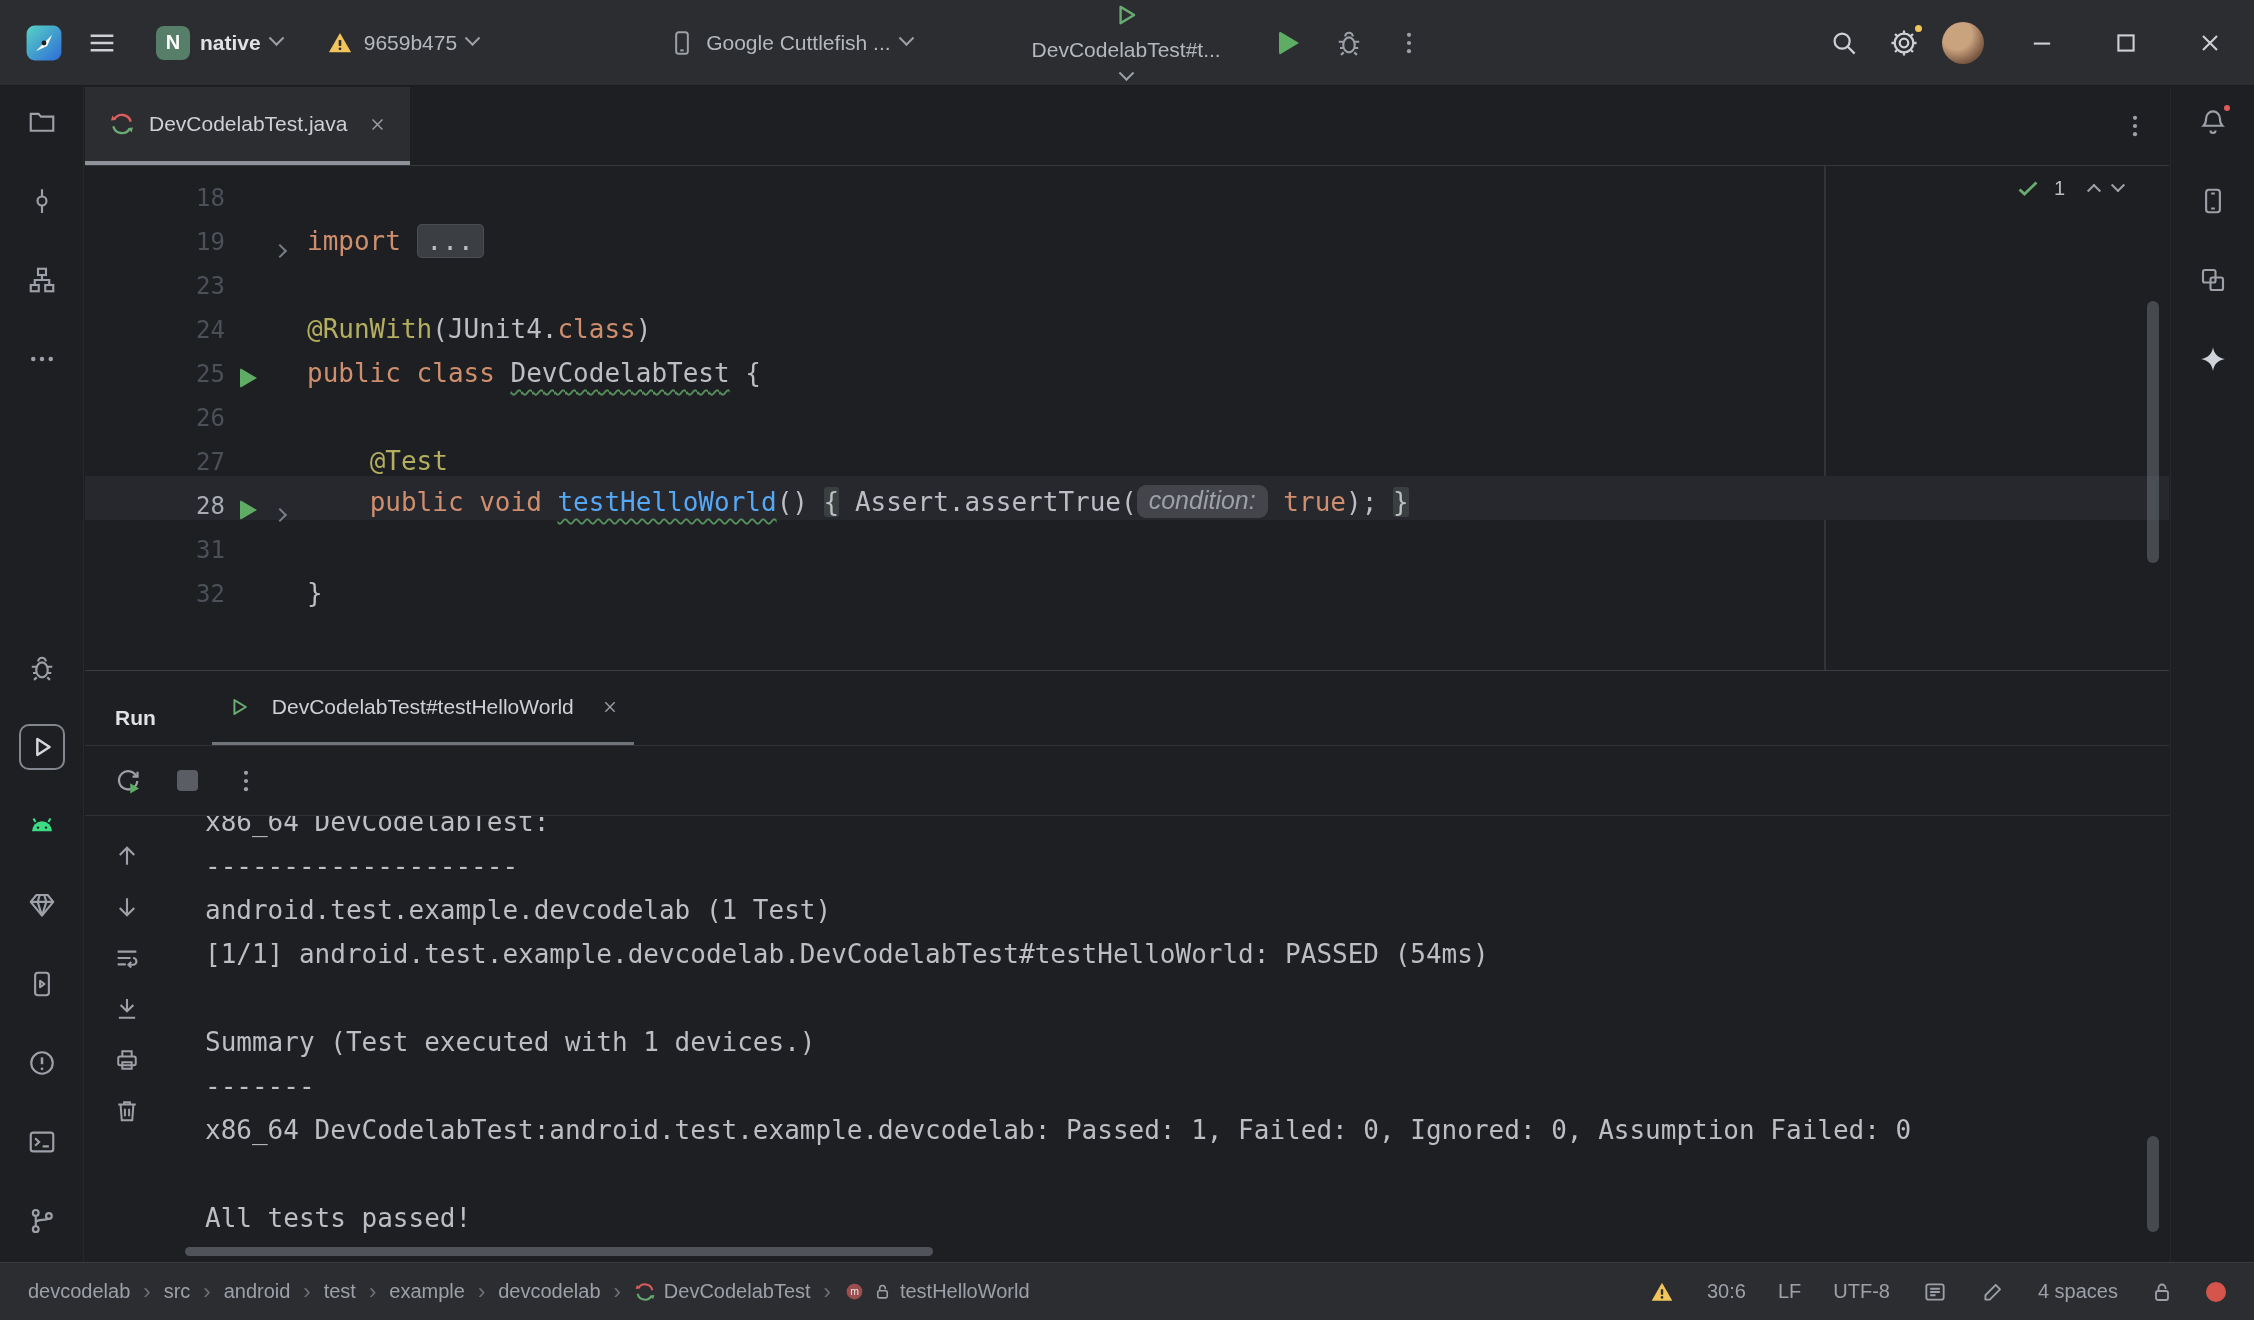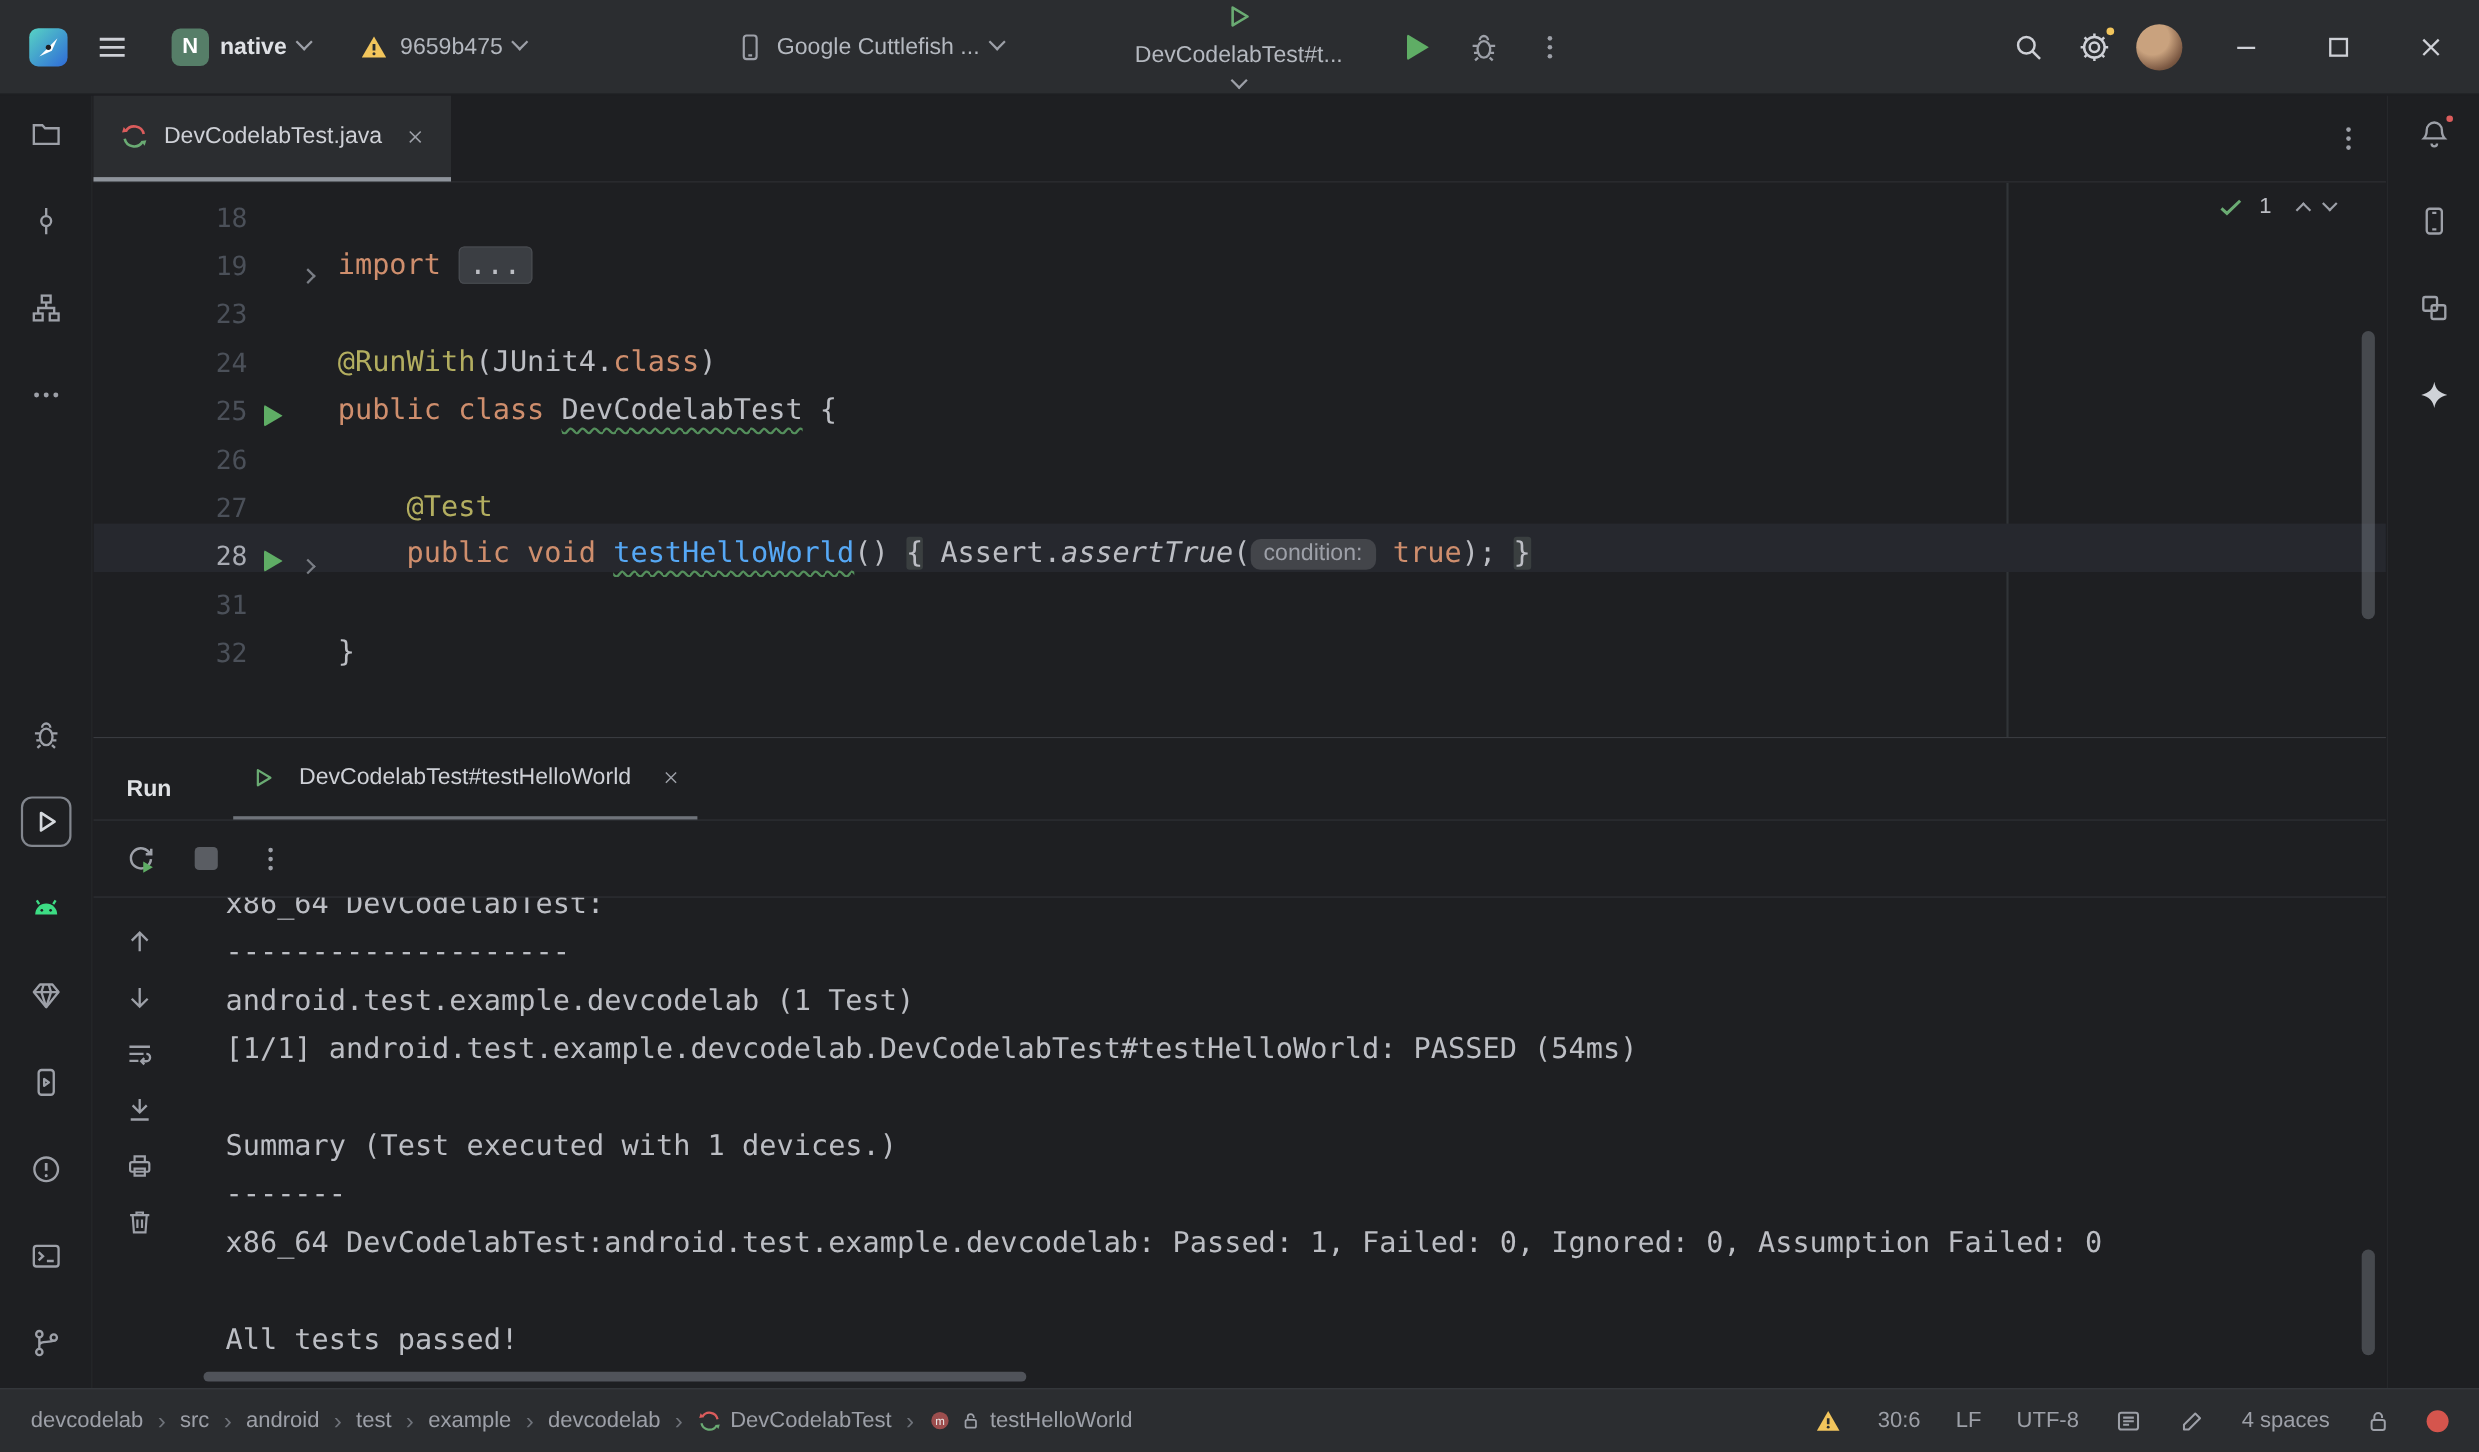--- a/index.html
+++ b/index.html
@@ -64,26 +64,26 @@
   .caret-line .ln { color:#a8abb3; }
   .run-slot { flex:none; width:46px; display:flex; align-items:center; justify-content:center; }
   .fold-slot { flex:none; width:30px; display:flex; align-items:center; justify-content:flex-start; padding-left:4px; }
   .gutter-play { width:0; height:0; border-left:17px solid #5fad65; border-top:10px solid transparent; border-bottom:10px solid transparent; border-radius:2px; }
   .fold-chev { width:10px; height:10px; border-right:2.4px solid #7a7e86; border-bottom:2.4px solid #7a7e86; transform:rotate(-45deg); }
   .code-text { padding-left:6px; }
   .c-pl { color:#bcbec4; }
   .c-kw { color:#cf8e6d; }
   .c-ann { color:#b3ae60; }
   .c-method { color:#56a8f5; }
-  .c-static { color:#bcbec4; font-style:italic; }
+  .c-static { color:#bcbec4; }
   .c-folded { background:#3b3e43; border:1px solid #4a4d52; border-radius:5px; padding:1px 9px; color:#bcbec4; }
   .c-fold-brace { background:#3a3f40; border-radius:3px; }
   .c-wavy { text-decoration:underline wavy #548f5c; text-decoration-thickness:2px; text-underline-offset:7px; text-decoration-skip-ink:none; }
   .c-hint { display:inline-block; background:#43454a; color:#9da0a8; border-radius:9px; padding:1px 12px 3px 12px;
-    font-family:"Liberation Sans", sans-serif; font-size:21px; transform:translateY(-2px); }
+    font-family:"Liberation Sans", sans-serif; font-size:25px; transform:translateY(-2px);font-style:italic; }
   .inspect { position:absolute; top:10px; right:46px; display:flex; align-items:center; gap:14px; color:#bcbec4; font-size:20px; }
   .chev-up-sm { width:10px; height:10px; border-right:2.4px solid #9da0a8; border-bottom:2.4px solid #9da0a8; transform:rotate(-135deg) translate(-2px,-2px); }
   .chev-dn-sm { width:10px; height:10px; border-right:2.4px solid #9da0a8; border-bottom:2.4px solid #9da0a8; transform:rotate(45deg) translate(-2px,-2px); }
   .ed-scroll { position:absolute; right:10px; top:135px; width:12px; height:262px; border-radius:6px; background:rgba(120,124,132,.45); }
 
   
   .runpanel { flex:1; min-height:0; display:flex; flex-direction:column; border-top:1px solid #393b40; background:#1e1f22; }
   .run-header { flex:none; height:75px; display:flex; align-items:stretch; padding-left:30px; border-bottom:1px solid #303237; }
   .run-title { align-self:center; font-weight:bold; font-size:21px; color:#dfe1e5;margin-top:20px; }
   .run-tab { margin-left:56px; display:flex; align-items:center; gap:22px; padding:0 16px;

